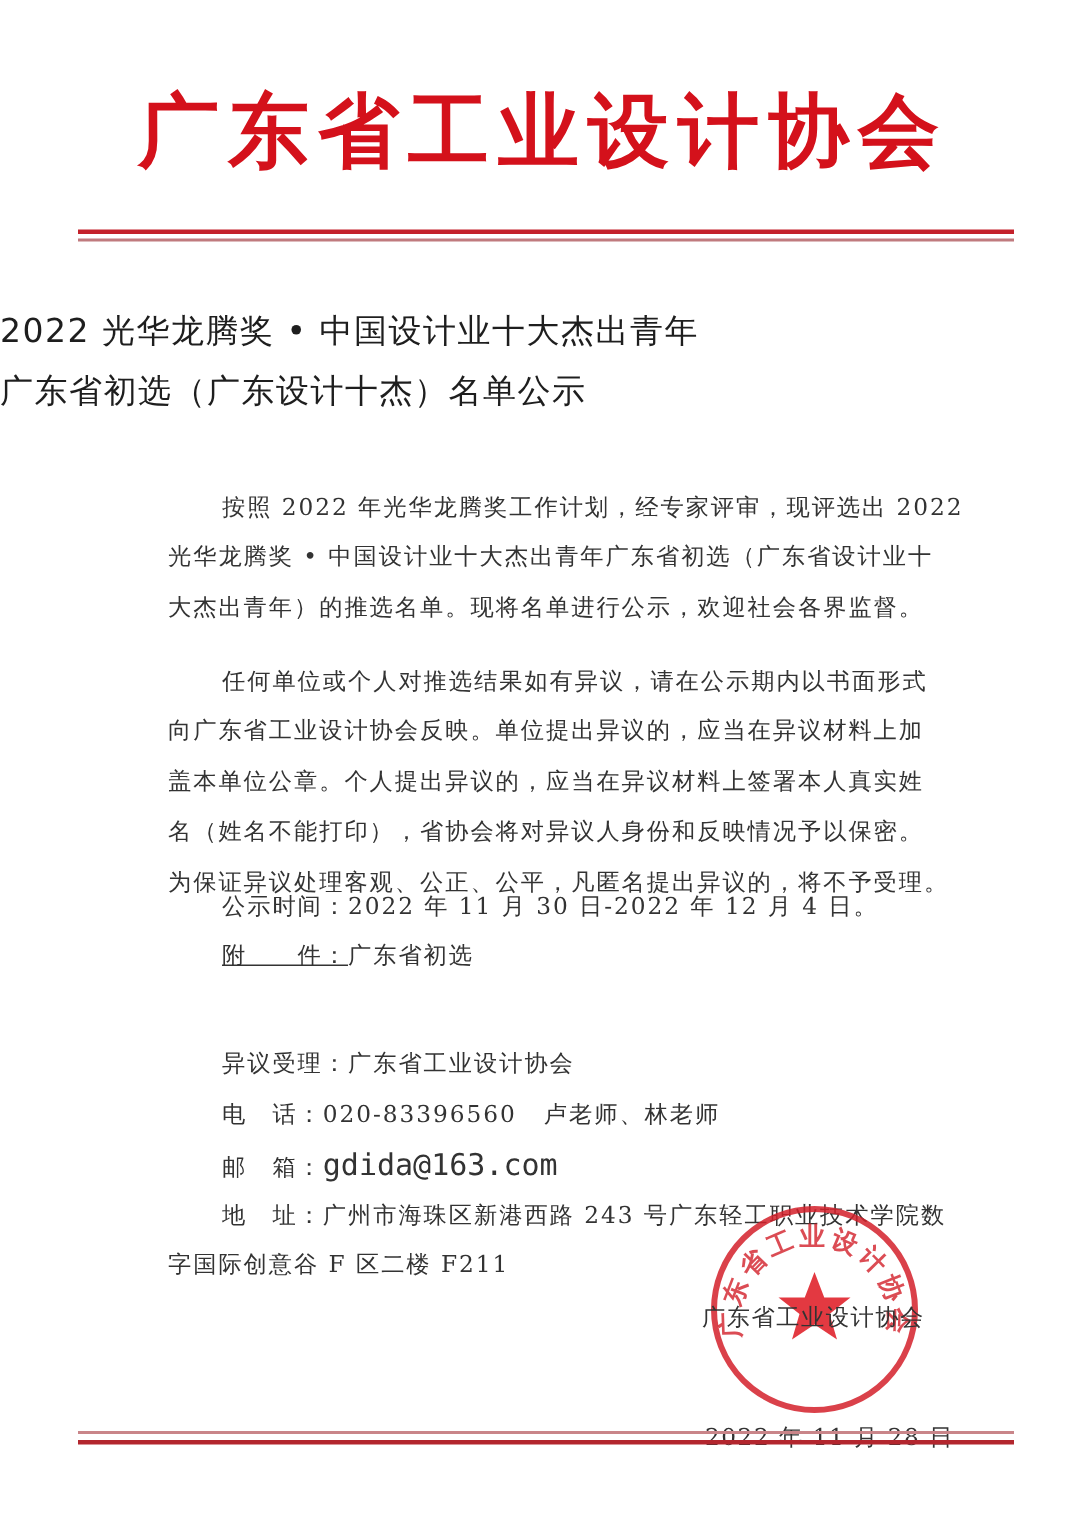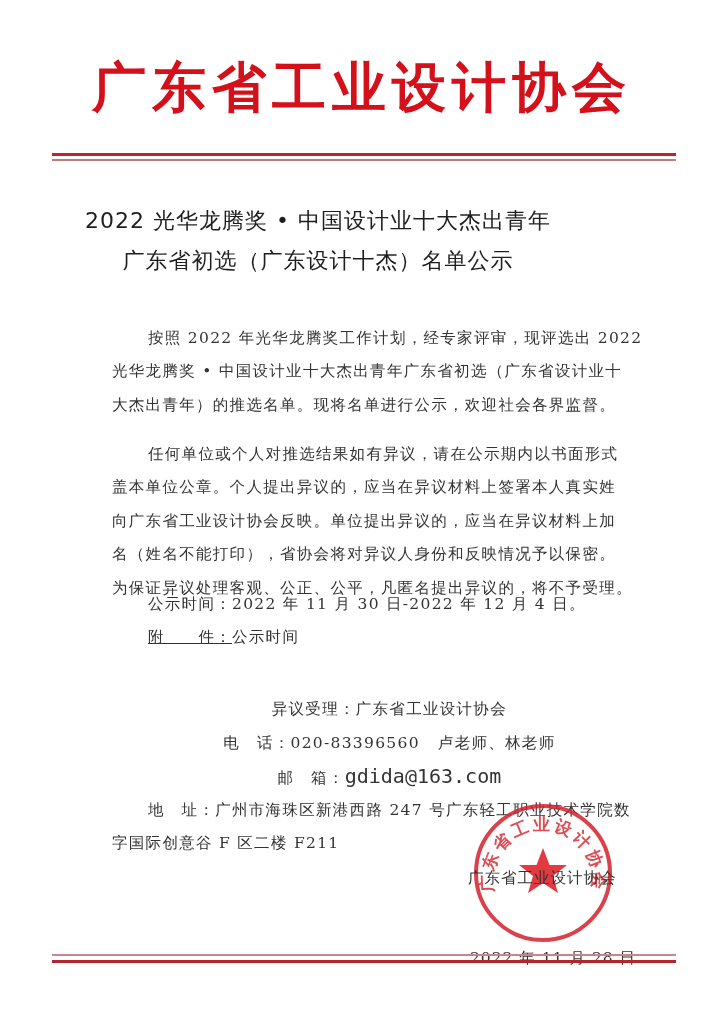--- a/index.html
+++ b/index.html
@@ -6,21 +6,21 @@
   body { width:724px; height:1024px; position:relative; overflow:hidden;
          font-family: "DejaVu Serif", "Liberation Serif", serif; color:#222; }
   .masthead { position:absolute; left:0; top:52px; width:724px; text-align:center;
     font-family:"DejaVu Serif","Liberation Serif",serif; font-weight:bold;
     font-size:54px; letter-spacing:6px; color:#d4111b; line-height:70px; }
   .rule { position:absolute; left:52px; width:624px; }
   .rule.top .thick { position:absolute; top:0; left:0; width:100%; height:3px; background:#c4212b; }
   .rule.top .thin { position:absolute; top:6px; left:0; width:100%; height:2px; background:#c07a7e; }
   .rule.bottom .thin { position:absolute; top:0; left:0; width:100%; height:2px; background:#c98589; }
   .rule.bottom .thick { position:absolute; top:6px; left:0; width:100%; height:3px; background:#b3262e; }
-  .title { position:absolute; left:0; width:636px; text-align:center;
+  .title { position:absolute; left:0; width:636px; 
     font-family:"DejaVu Sans","Liberation Sans",sans-serif; font-size:22px; color:#1e1e1e; letter-spacing:1px; }
   .body { position:absolute; left:112px; width:524px; font-size:15.5px; color:#333; letter-spacing:1.3px; }
   .line { display:block; height:33.5px; line-height:33.5px; white-space:nowrap; }
   .sig { position:absolute; font-size:15.5px; color:#333; white-space:nowrap; letter-spacing:1px; }
   .stamp { position:absolute; left:472px; top:802px; width:142px; height:142px; }
 </style>
 </head>
 <body>
 
 <div class="masthead">广东省工业设计协会</div>
@@ -40,45 +40,45 @@
   </div>
   <div style="position:absolute;left:148px;top:438px;">
     <span class="line">任何单位或个人对推选结果如有异议，请在公示期内以书面形式</span>
   </div>
 
   <div style="position:absolute;left:112px;top:355px;">
     <span class="line">光华龙腾奖 • 中国设计业十大杰出青年广东省初选（广东省设计业十</span>
     <span class="line">大杰出青年）的推选名单。现将名单进行公示，欢迎社会各界监督。</span>
   </div>
   <div style="position:absolute;left:112px;top:471px;">
+    <span class="line">向广东省工业设计协会反映。单位提出异议的，应当在异议材料上加</span>
     <span class="line">盖本单位公章。个人提出异议的，应当在异议材料上签署本人真实姓</span>
-    <span class="line">向广东省工业设计协会反映。单位提出异议的，应当在异议材料上加</span>
     <span class="line">名（姓名不能打印），省协会将对异议人身份和反映情况予以保密。</span>
     <span class="line">为保证异议处理客观、公正、公平，凡匿名提出异议的，将不予受理。</span>
   </div>
 
   <div style="position:absolute;left:148px;top:588px;">
     <span class="line">公示时间：2022 年 11 月 30 日-2022 年 12 月 4 日。</span>
   </div>
   <div style="position:absolute;left:148px;top:621px;">
-    <span class="line" style="display:inline-block;text-decoration:underline;">附　　件：</span><span class="line" style="display:inline-block;">公示时间</span>
+    <span class="line" style="display:inline-block;text-decoration:underline;">附　　件：</span><span class="line" style="display:inline-block;">广东省初选</span>
   </div>
 
-  <div style="position:absolute;left:148px;top:693px;text-align:center;">
+  <div style="position:absolute;left:148px;top:693px;">
     <div class="line">
       <span>异议受理：</span><span>广东省工业设计协会</span>
     </div>
     <div class="line">
       <span>电　话：</span><span>020-83396560</span><span style="display:inline-block;width:18px;"></span><span>卢老师、林老师</span>
     </div>
     <div class="line">
       <span>邮　箱：</span><span style="font-family:'DejaVu Sans Mono','Liberation Mono',monospace;font-size:20px;letter-spacing:0;">gdida@163.com</span>
     </div>
     <div class="line">
-      <span>地　址：</span><span>广州市海珠区新港西路 247 号广东轻工职业技术学院数</span>
+      <span>地　址：</span><span>广州市海珠区新港西路 243 号广东轻工职业技术学院数</span>
     </div>
   </div>
   <div style="position:absolute;left:112px;top:827px;">
     <span class="line">字国际创意谷 F 区二楼 F211</span>
   </div>
 </div>
 
 <svg class="stamp" viewBox="0 0 142 142">
   <defs>
     <path id="arc" d="M 23 92 A 50 50 0 1 1 119 92"></path>

